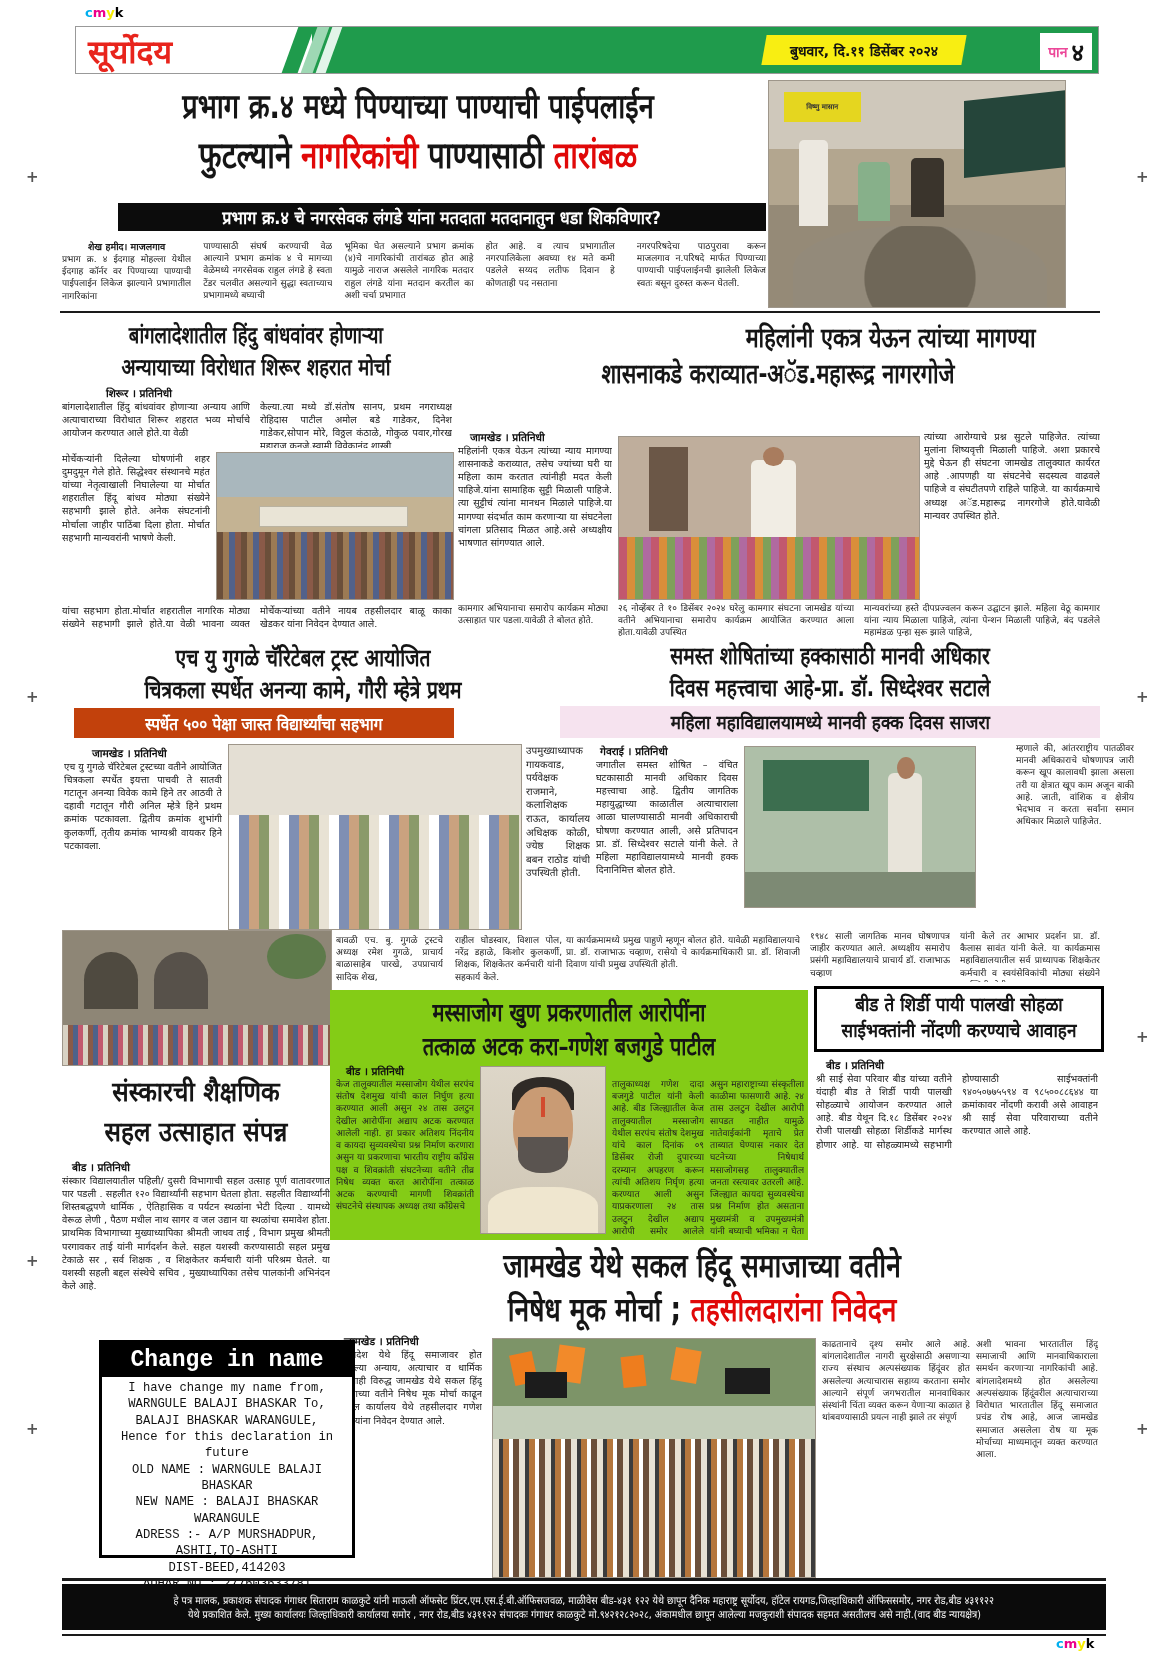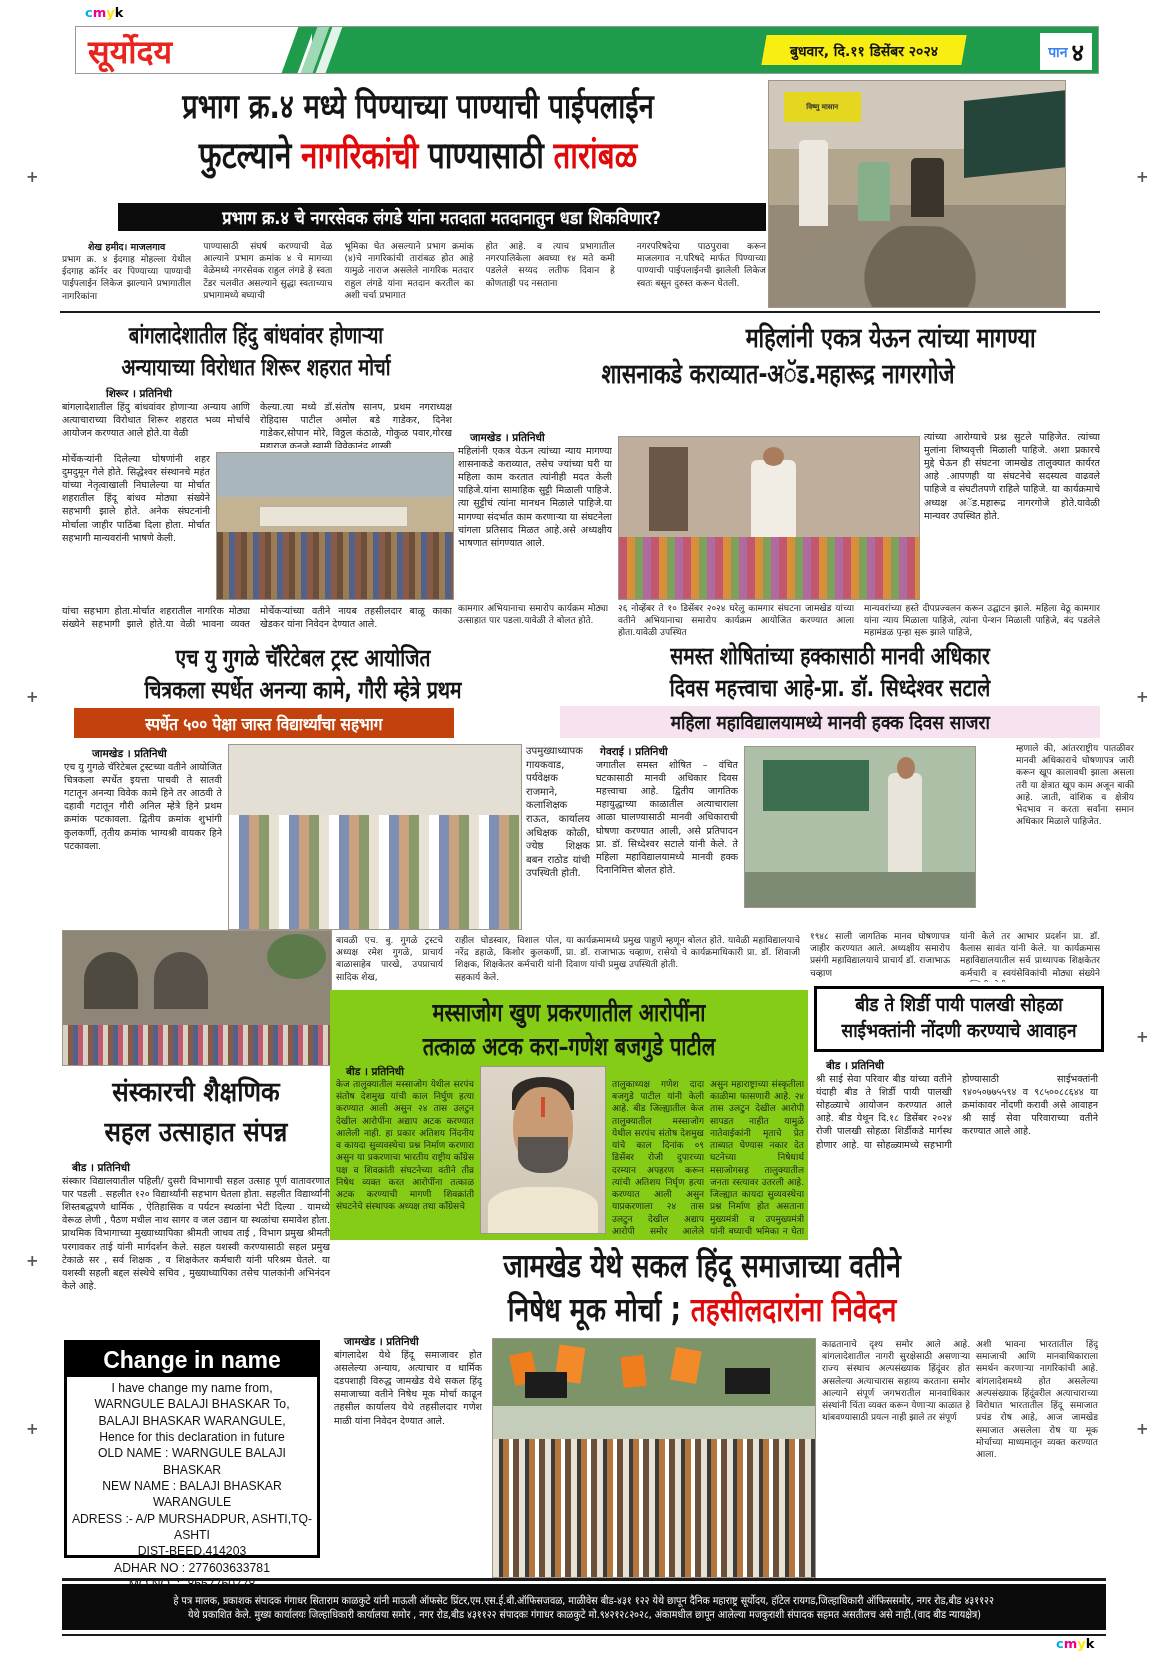--- a/index.html
+++ b/index.html
@@ -14,21 +14,21 @@
   .byline{position:absolute;font-weight:bold;font-size:10.5px;color:#101010;white-space:nowrap;}
   .txt{position:absolute;font-size:9.5px;line-height:1.38;text-align:justify;color:#222;overflow:hidden;}
   .txt9{font-size:9px;line-height:1.36;}
   .bar{position:absolute;display:flex;align-items:center;justify-content:center;overflow:hidden;}
   .photo{position:absolute;overflow:hidden;border:1px solid #9e968a;background:#cbc2b2;}
   .ph{position:absolute;}
   .colrow{position:absolute;display:flex;}
   .rule{position:absolute;background:#1a1a1a;}
   .mark{position:absolute;color:#555;font-size:15px;font-weight:bold;}
   .cmyk{position:absolute;font-size:13px;font-weight:bold;letter-spacing:0;}
-  .serif{font-family:Liberation Sans, sans-serif;}
+  .serif{font-family:Liberation Mono, monospace;margin-left:35px;}
 </style>
 </head>
 <body>
 
 <div id="page">
 
   <div class="cmyk" style="left:85px;top:5px;">
     <span style="color:#00aeef">c</span><span style="color:#ec008c">m</span><span style="color:#f7ec00">y</span><span style="color:#000">k</span>
   </div>
 
@@ -44,21 +44,21 @@
   <div class="abs" style="left:75px;top:26px;width:1022px;height:46px;border:1px solid #999;background:#fff;">
     <div class="ph" style="left:236px;top:0;width:786px;height:100%;background:#1f9b4c;"></div>
     <div class="ph" style="left:214px;top:0;width:16px;height:100%;background:#1f9b4c;transform:skewX(-20deg);"></div>
     <div class="ph" style="left:233px;top:0;width:12px;height:100%;background:#9ed8b4;transform:skewX(-20deg);"></div>
     <div class="ph" style="left:248px;top:0;width:10px;height:100%;background:#e2f4e9;transform:skewX(-20deg);"></div>
     <div class="ph" style="left:12px;top:2px;font-size:32px;font-weight:bold;color:#e8241c;">सूर्योदय</div>
     <div class="ph" style="left:688px;top:8px;width:200px;height:30px;background:#f8ee12;transform:skewX(-10deg);display:flex;align-items:center;justify-content:center;">
       <span style="transform:skewX(10deg);font-weight:bold;font-size:14px;color:#111;white-space:nowrap;">बुधवार, दि.११ डिसेंबर २०२४</span>
     </div>
     <div class="ph" style="right:6px;top:6px;background:#fff;padding:2px 8px;display:flex;align-items:center;gap:4px;">
-      <span style="font-weight:bold;font-size:14px;color:#3b82f6;text-align:right;">पान</span>
+      <span style="font-weight:bold;font-size:14px;color:#ec4899;text-align:right;">पान</span>
       <span style="font-weight:bold;font-size:24px;color:#111;">४</span>
     </div>
   </div>
 
   <div class="abs head" style="left:70px;top:82px;width:696px;font-size:34px;">
     <span class="cx">प्रभाग क्र.४ मध्ये पिण्याच्या पाण्याची पाईपलाईन</span>
   </div>
   <div class="abs head" style="left:70px;top:128px;width:696px;font-size:37px;">
     <span class="cx">
       <span style="margin-right:12px;">फुटल्याने</span><span class="red" style="margin-right:12px;">नागरिकांची</span><span style="margin-right:12px;">पाण्यासाठी</span><span class="red">तारांबळ</span>

